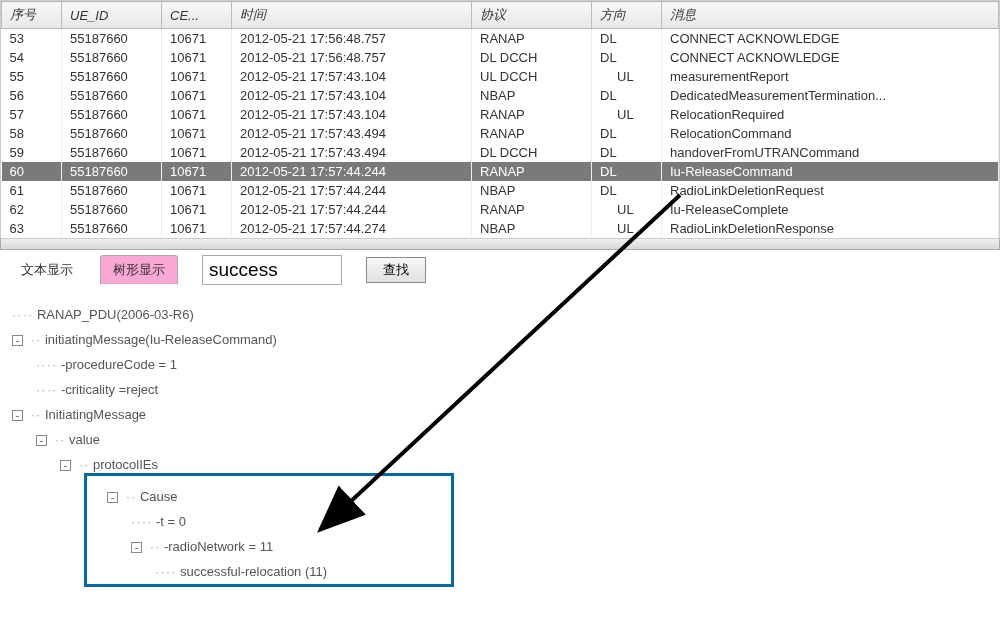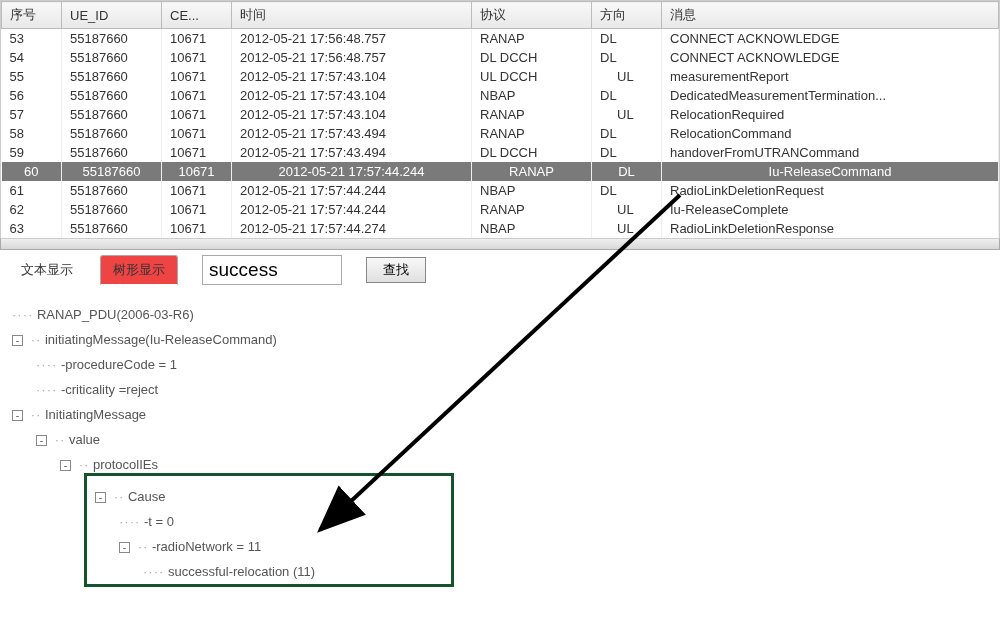--- a/index.html
+++ b/index.html
@@ -27,33 +27,33 @@
     thead th {
       background: linear-gradient(#f8f8f8, #e8e8e8);
       border: 1px solid #bbb;
       padding: 4px 8px;
       text-align: left;
       font-weight: normal;
       color: #333;
       position: relative;
       white-space: nowrap;
       overflow: hidden;
+      font-style: italic;
     }
     tbody td {
       padding: 2px 8px;
       border-right: 1px solid #eee;
       color: #333;
       white-space: nowrap;
       overflow: hidden;
       text-overflow: ellipsis;
     }
     tbody tr.selected td {
       background: #7a7a7a;
       color: #fff;
-      text-align: center;
     }
     .col-seq { width: 60px; }
     .col-ueid { width: 100px; }
     .col-ce { width: 70px; }
     .col-time { width: 240px; }
     .col-proto { width: 120px; }
     .col-dir { width: 70px; }
     .col-msg { width: auto; }
     .dir-ul {
       padding-left: 25px;
@@ -73,21 +73,21 @@
     }
     .tab {
       padding: 5px 12px;
       border: 1px solid transparent;
       cursor: pointer;
       color: #333;
     }
     .tab.active {
       border: 1px solid #aaa;
       border-bottom: 1px solid #fff;
-      background: #ef4444;
+      background: #f9a8d4;
       border-radius: 3px 3px 0 0;
     }
     .search-input {
       margin-left: 10px;
       padding: 3px 6px;
       border: 1px solid #aaa;
       width: 140px;
       font-size: 19px;
     }
     .search-button {
@@ -124,22 +124,22 @@
       margin-right: 4px;
       cursor: pointer;
       background: #fff;
       vertical-align: middle;
       font-family: monospace;
     }
     .tree-label {
       color: #555;
     }
     .highlight-box {
-      border: 3px solid #14532d;
-      padding: 4px 8px;
+      border: 3px solid #0369a1;
+      padding: 4px 20px;
       margin-left: 0;
       display: inline-block;
       min-width: 370px;
     }
     .arrow-svg {
       position: absolute;
       pointer-events: none;
       z-index: 10;
     }
     .dots {

